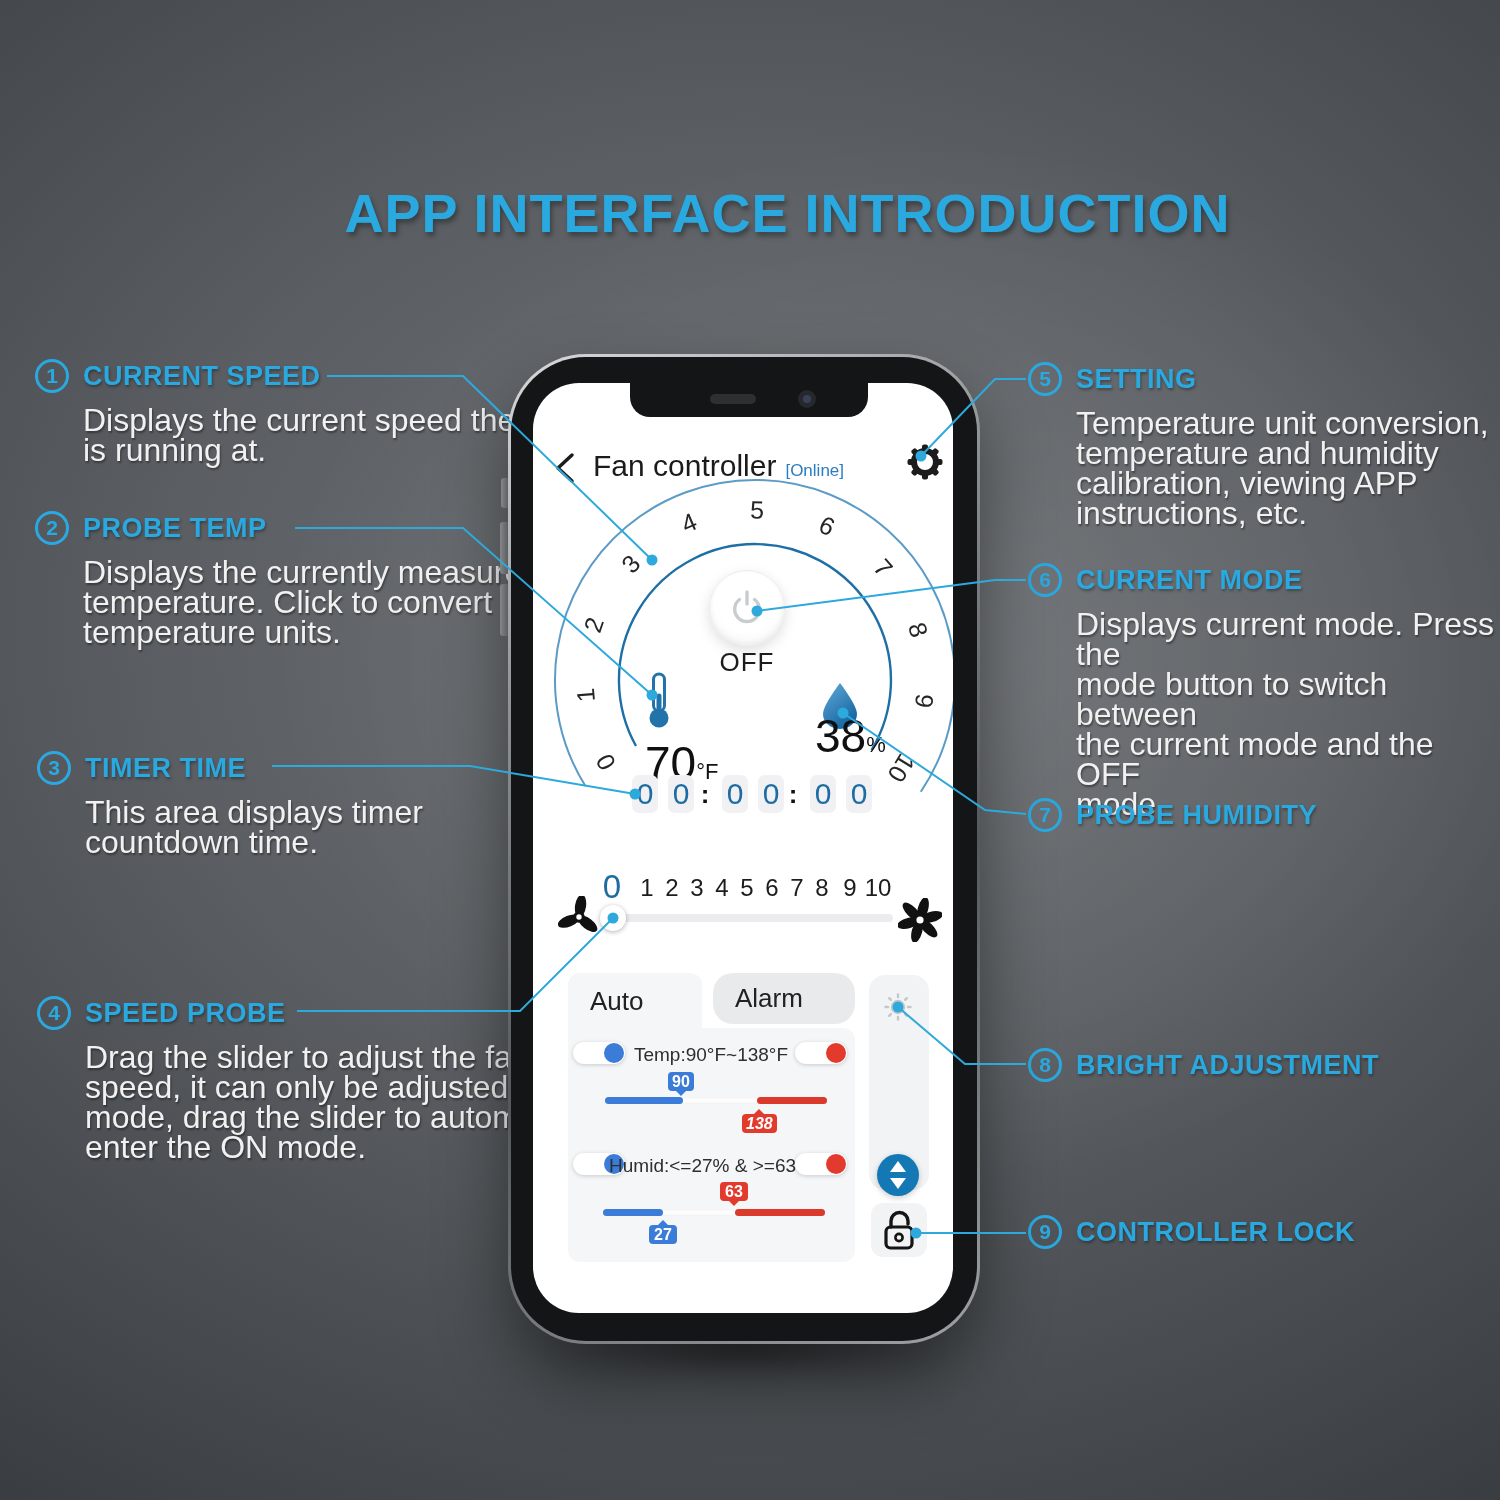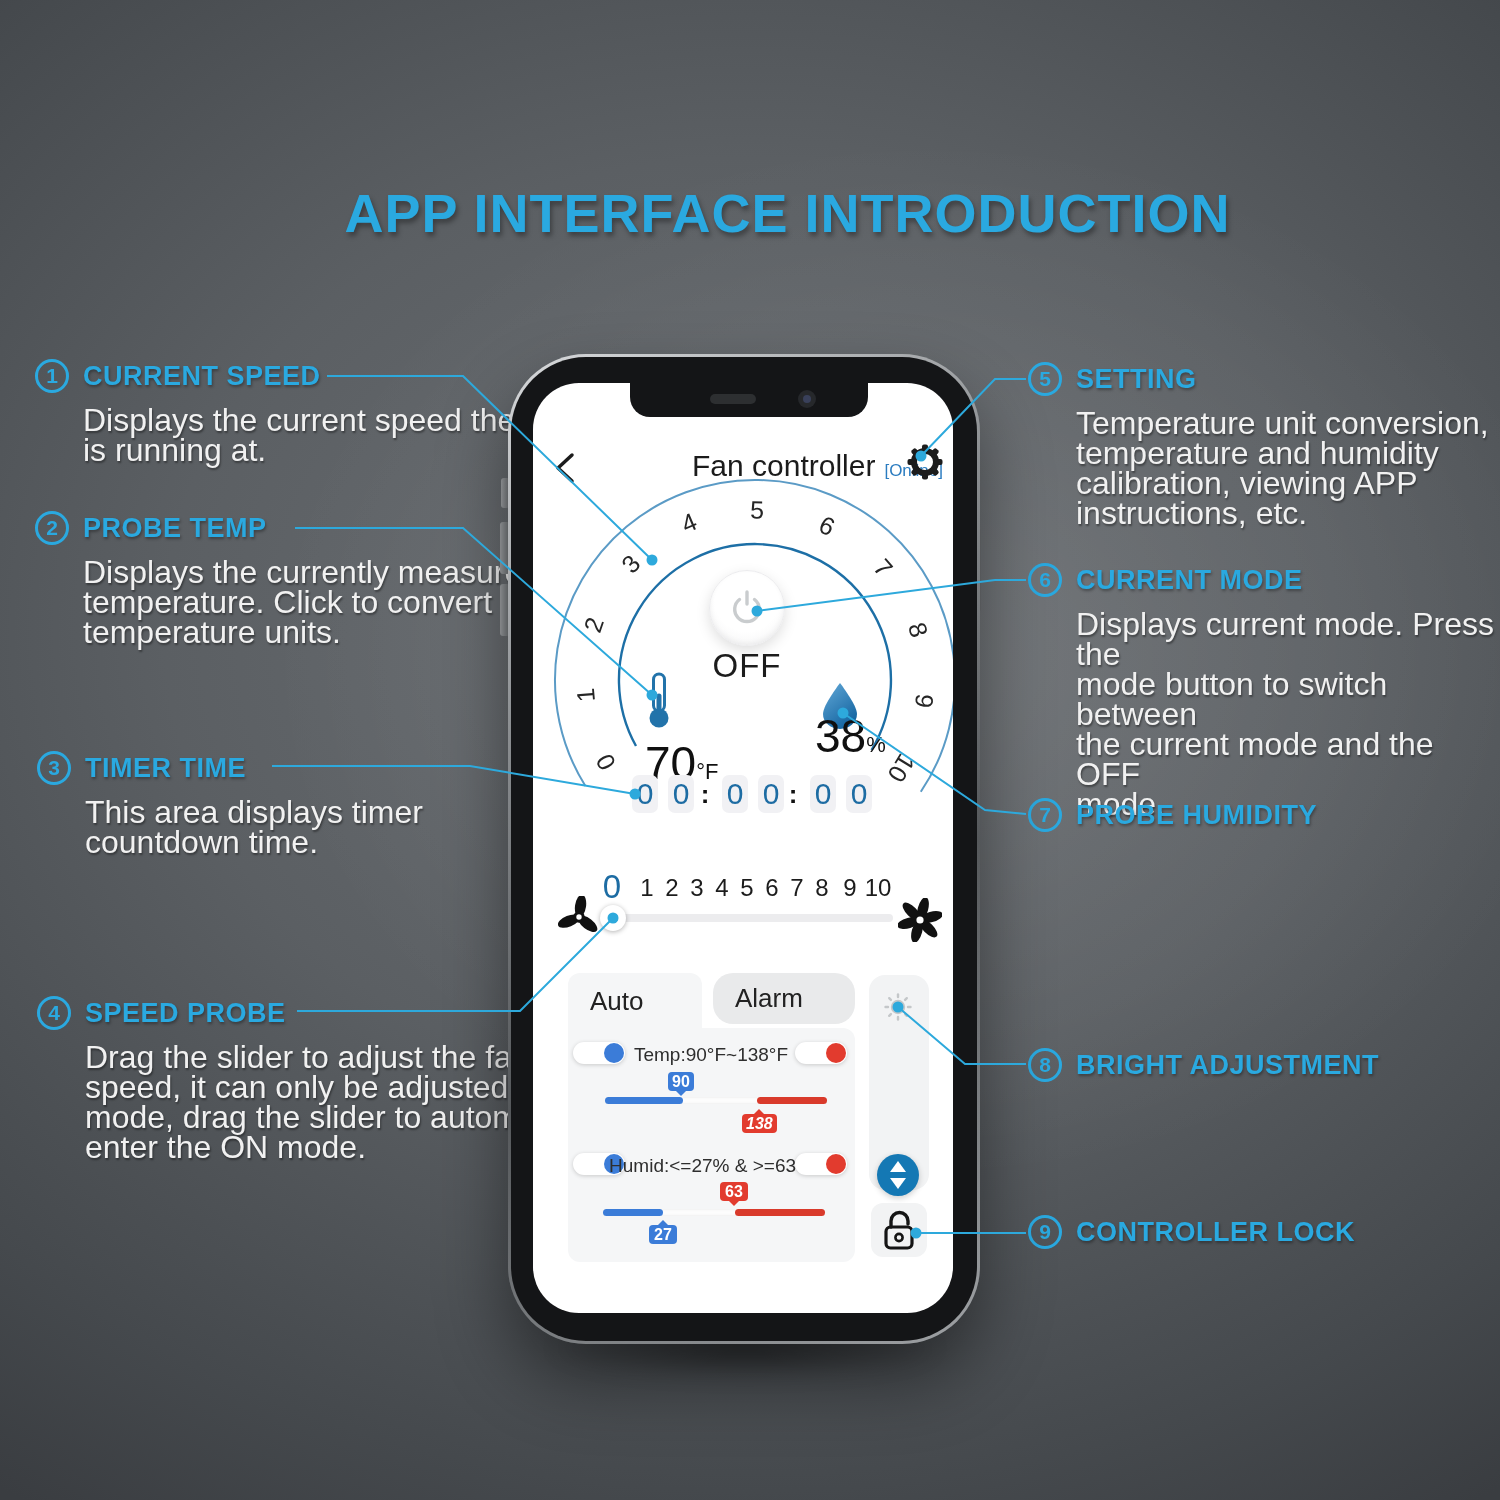--- a/index.html
+++ b/index.html
@@ -62,38 +62,38 @@
   .notch {
     position:absolute; left:97px; top:0; width:238px; height:34px;
     background:#141517; border-radius:0 0 20px 20px;
   }
   .notch-speaker { position:absolute; left:80px; top:11px; width:46px; height:10px; border-radius:5px; background:#2d2f31; }
   .notch-camera { position:absolute; left:168px; top:7px; width:18px; height:18px; border-radius:50%; background:#26282b; }
   .notch-camera::after { content:""; position:absolute; left:5px; top:5px; width:8px; height:8px; border-radius:50%; background:#39405a; }
 
   
   .app-header-title { position:absolute; left:60px; top:66px; width:350px; height:36px;
-    display:flex; align-items:baseline; justify-content:flex-end; gap:9px; }
+    display:flex; align-items:baseline; justify-content:flex-start; gap:9px; }
   .fan-title { font-size:30px; color:#1b1b1b; }
   .online { font-size:17px; color:#2b7cc0; }
   .back-icon, .gear-icon { position:absolute; }
 
   
   .dial-num {
     position:absolute; font-size:25px; color:#262626;
     transform:translate(-50%,-50%) rotate(var(--r)); white-space:nowrap;
   }
   .power-btn {
     position:absolute; left:176px; top:187px; width:76px; height:76px; border-radius:50%;
     background:radial-gradient(circle at 50% 38%, #ffffff 55%, #f1f1f2 100%);
     box-shadow:0 5px 14px rgba(0,0,0,0.13), inset 0 -2px 5px rgba(0,0,0,0.05);
     border:1px solid #ececee;
   }
   .mode-label { position:absolute; left:172px; top:264px; width:84px; text-align:center;
-    font-size:33px; color:#1c1c1c; letter-spacing:1px; }
+    font-size:26px; color:#1c1c1c; letter-spacing:1px; }
 
   .reading { position:absolute; white-space:nowrap; color:#101010; }
   .reading .big { font-size:46px; }
   .reading .unit { font-size:22px; }
 
   
   .tbox {
     position:absolute; width:26px; height:38px; top:392px; border-radius:7px;
     background:#f1f1f4; color:#1d6ca3; font-size:30px;
     display:flex; align-items:center; justify-content:center; overflow:visible;

